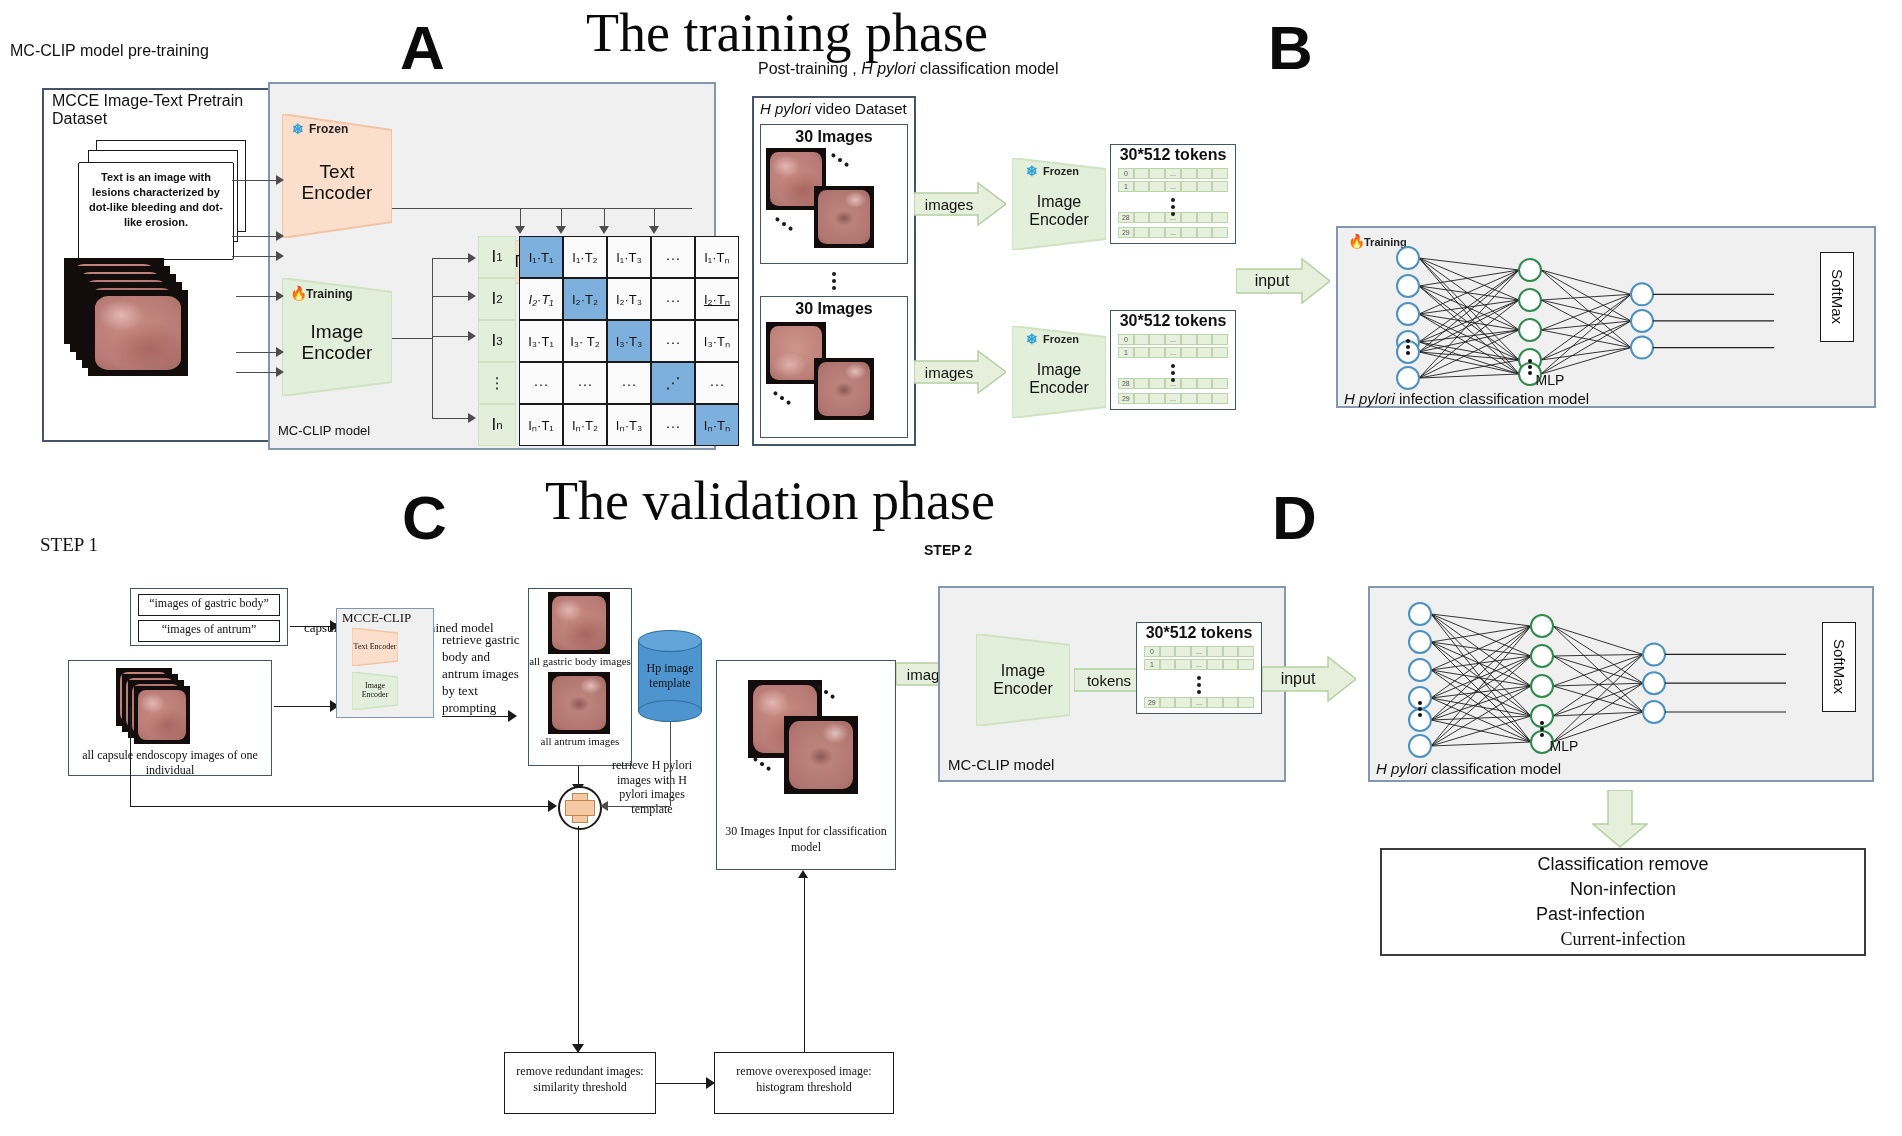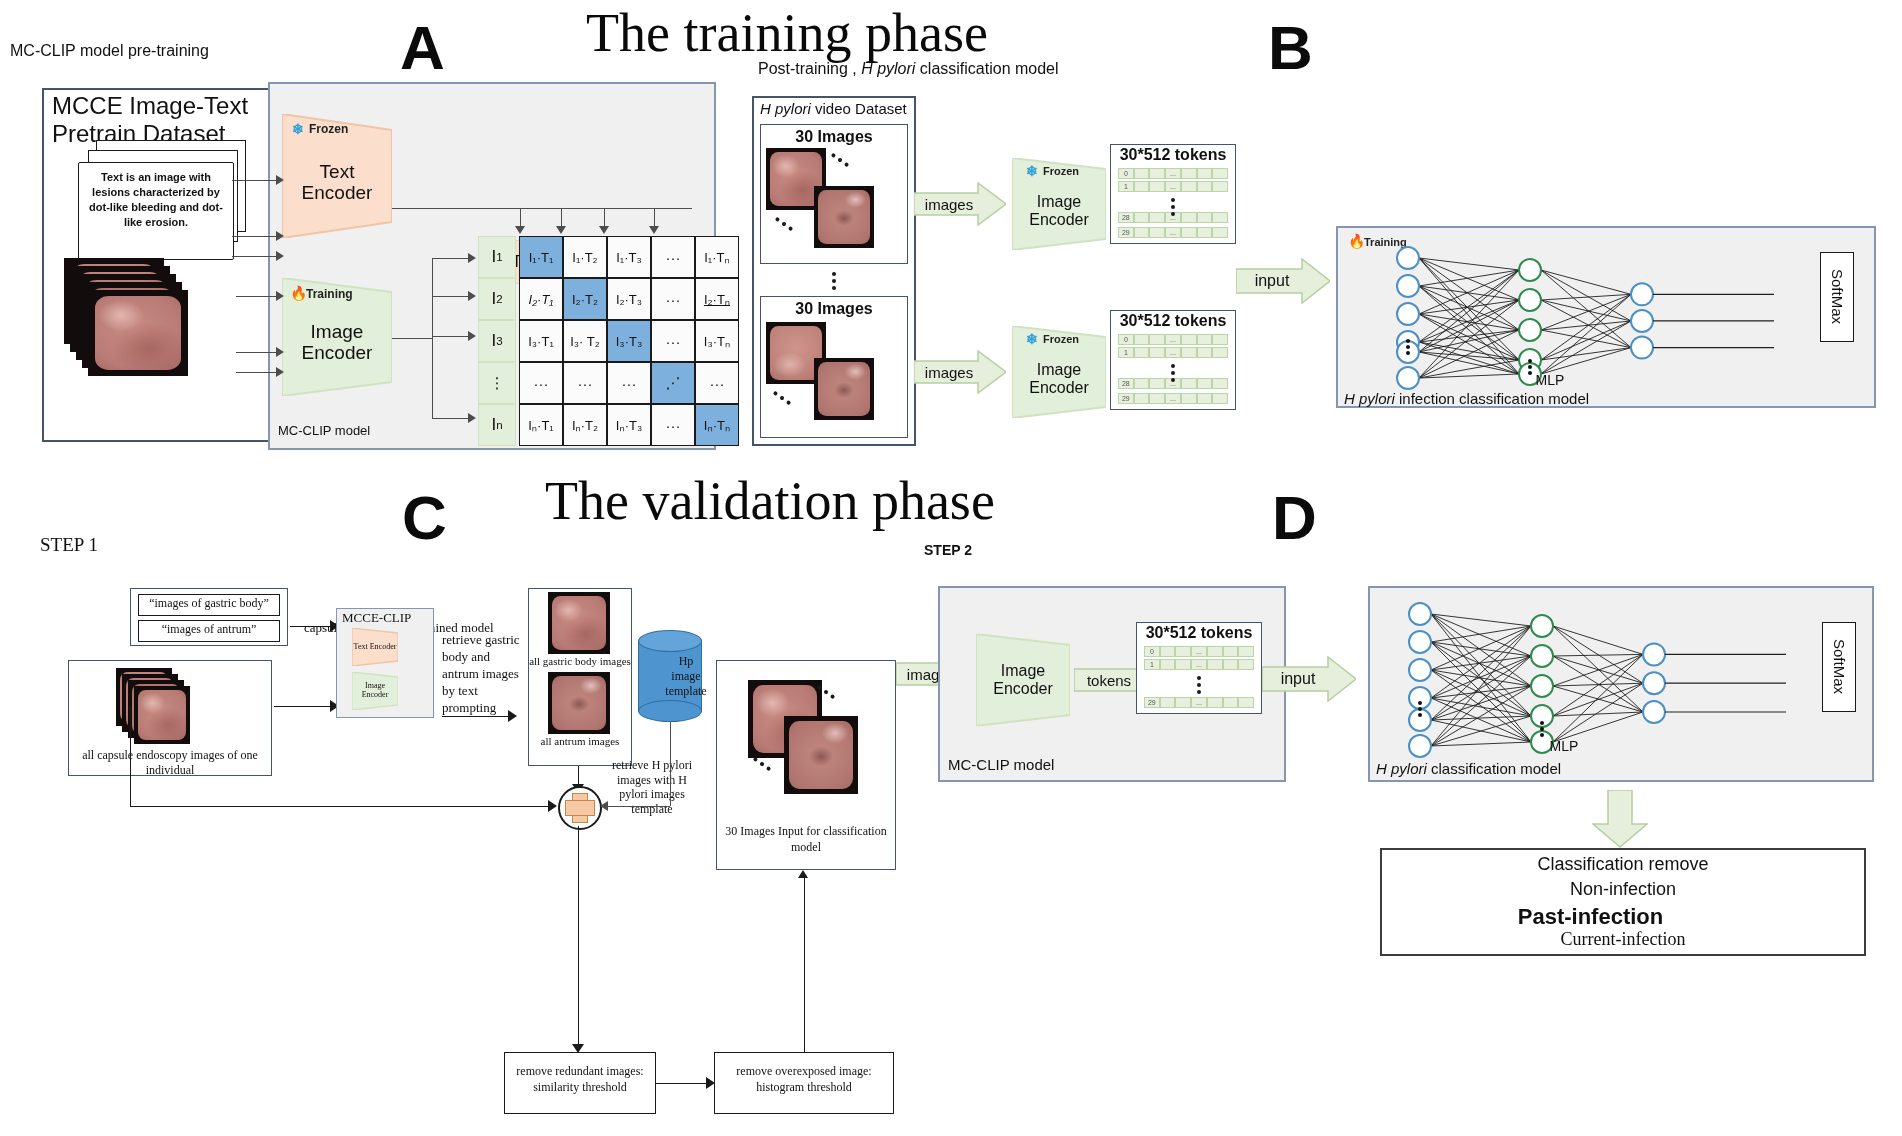--- a/index.html
+++ b/index.html
@@ -104,21 +104,21 @@
 <div class="bigtitle" style="left:586px;top:2px;">The training phase</div>
 <div class="bigtitle" style="left:545px;top:470px;">The validation phase</div>
 <div class="letter" style="left:400px;top:12px;">A</div>
 <div class="letter" style="left:1268px;top:12px;">B</div>
 <div class="letter" style="left:402px;top:482px;">C</div>
 <div class="letter" style="left:1272px;top:482px;">D</div>
 
 <div class="lbl" style="left:10px;top:42px;font-size:16px;">MC-CLIP model pre-training</div>
 
 <div class="box" style="left:42px;top:88px;width:230px;height:354px;"></div>
-<div class="lbl" style="left:52px;top:92px;width:200px;font-size:24px;">MCCE Image-Text Pretrain Dataset</div>
+<div class="lbl" style="left:52px;top:92px;width:200px;font-size:16px;">MCCE Image-Text Pretrain Dataset</div>
 
 <div class="boxk" style="left:96px;top:140px;width:150px;height:92px;border-width:1.6px;"></div>
 <div class="boxk" style="left:88px;top:150px;width:150px;height:92px;border-width:1.6px;"></div>
 <div class="boxk" style="left:78px;top:162px;width:156px;height:98px;border-width:1.6px;border-radius:2px;"></div>
 <div class="lbl ctr" style="left:82px;top:170px;width:148px;font-size:11px;font-weight:bold;line-height:1.35;">Text is an image with lesions characterized by dot-like bleeding and dot-like erosion.</div>
 
 <div class="endo v3" style="left:64px;top:258px;width:100px;height:86px;"></div>
 <div class="endo v3" style="left:70px;top:266px;width:100px;height:86px;"></div>
 <div class="endo" style="left:76px;top:274px;width:100px;height:86px;"></div>
 <div class="endo v2" style="left:82px;top:282px;width:100px;height:86px;"></div>
@@ -592,21 +592,21 @@
 <div class="box" style="left:528px;top:588px;width:104px;height:178px;border-width:1.5px;"></div>
 <div class="endo" style="left:548px;top:592px;width:62px;height:62px;"></div>
 <div class="lbl ctr ser" style="left:528px;top:655px;width:104px;font-size:11px;">all gastric body images</div>
 <div class="endo v2" style="left:548px;top:672px;width:62px;height:62px;"></div>
 <div class="lbl ctr ser" style="left:528px;top:735px;width:104px;font-size:11px;">all antrum  images</div>
 
 <div class="cyl" style="left:638px;top:630px;width:64px;height:92px;">
   <div class="body"></div>
   <div class="bot"></div>
   <div class="top"></div>
-  <div class="cap3 ser" style="font-size:12px;margin-left:32px;">Hp image template</div>
+  <div class="cap3 ser" style="font-size:12px;">Hp image template</div>
 </div>
 
 <div class="vlineK" style="left:578px;top:766px;height:22px;"></div>
 <div class="ahDk" style="left:572px;top:784px;"></div>
 <div class="plusj" style="left:558px;top:786px;width:40px;height:40px;"></div>
 <div class="hlineK" style="left:130px;top:806px;width:422px;"></div>
 <div class="vlineK" style="left:130px;top:706px;height:100px;"></div>
 <div class="ahRk" style="left:548px;top:800px;"></div>
 <div class="lbl ctr ser" style="left:604px;top:758px;width:96px;font-size:12px;line-height:1.22;">retrieve H pylori images with H pylori images template</div>
 <div class="vline" style="left:670px;top:722px;height:84px;"></div>
@@ -796,14 +796,14 @@
 
 <div class="barrow" style="left:1592px;top:790px;width:56px;height:58px;">
   <svg class="cap" viewBox="0 0 56 58" preserveAspectRatio="none">
     <polygon points="16,0 40,0 40,34 55,34 28,57 1,34 16,34" fill="#e6efdc" stroke="#b5cfa0" stroke-width="1.5"></polygon>
   </svg>
 </div>
 
 <div class="box" style="left:1380px;top:848px;width:486px;height:108px;border-width:2px;border-color:#3b3b3b;"></div>
 <div class="lbl ctr" style="left:1380px;top:854px;width:486px;font-size:18px;">Classification remove</div>
 <div class="lbl ctr" style="left:1380px;top:879px;width:486px;font-size:18px;">Non-infection</div>
-<div class="lbl ctr" style="left:1380px;top:904px;width:421px;font-size:22px;font-weight:bold;">Past-infection</div>
+<div class="lbl ctr" style="left:1380px;top:904px;width:421px;font-size:18px;">Past-infection</div>
 <div class="lbl ctr" style="left:1380px;top:929px;width:486px;font-size:18px;font-family:Liberation Serif, serif;">Current-infection</div>
 
 </body></html>

